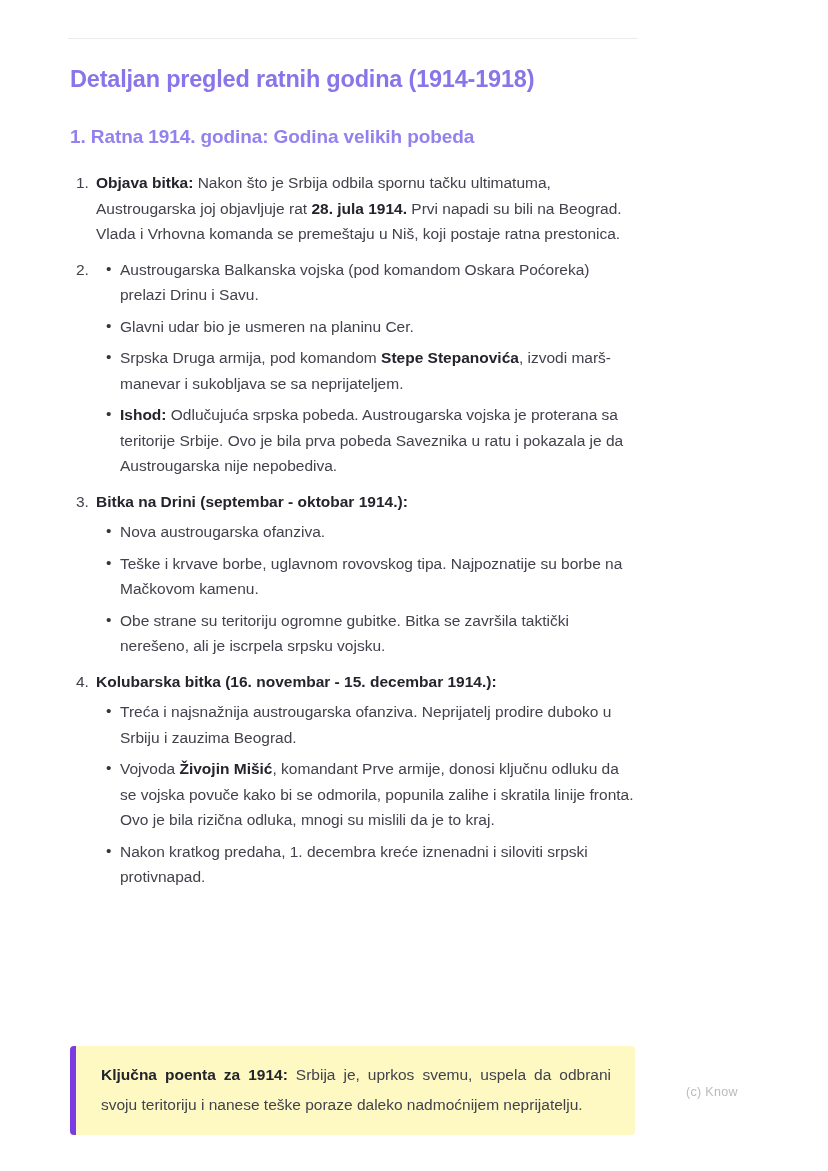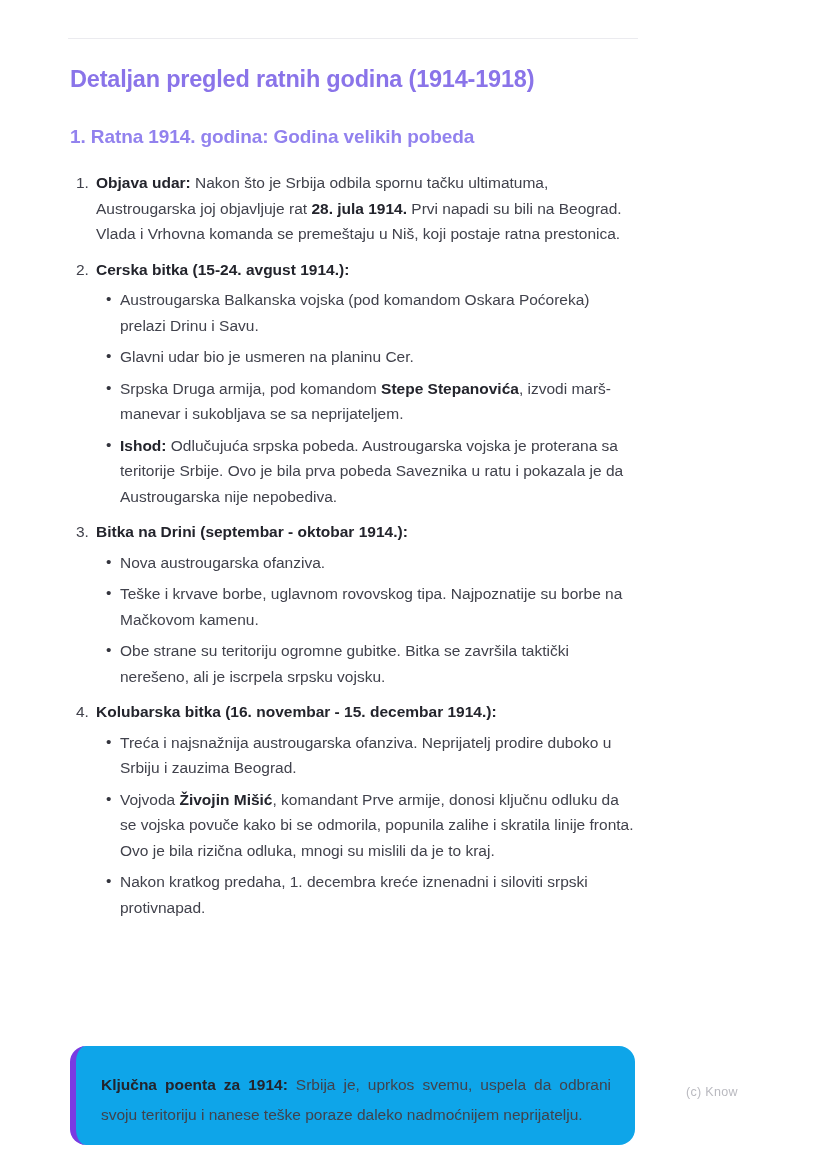--- a/index.html
+++ b/index.html
@@ -33,22 +33,22 @@
   ul.sub-list { margin:5px 0 0 0; padding:0 0 0 24px; list-style:none; }
   ul.sub-list > li { position:relative; margin-bottom:6px; }
   ul.sub-list > li::before {
     content:"\2022"; position:absolute; left:-14px; top:-1px;
     color:#33343d; font-size:15.5px; line-height:25.5px;
   }
   .b { font-weight:700; color:#23242c; }
   .i { }
   .callout {
     position:absolute; left:70px; top:1046px; width:565px; box-sizing:border-box;
-    background:#0ea5e9; border-left:6px solid #7a3be2; border-radius:16px;
-    padding:24px 24px 15px 25px;
+    background:#fef9c3; border-left:6px solid #7a3be2; border-radius:4px;
+    padding:14px 24px 15px 25px;
   }
   .callout p {
     margin:0; font-size:15.5px; line-height:30px; text-align:justify; color:#41424c;
   }
   .watermark {
     position:absolute; left:686px; top:1084px; font-size:12.5px; line-height:16px;
     color:#babac0; letter-spacing:0.3px; z-index:2; white-space:nowrap;
   }
 </style>
 </head>
@@ -59,25 +59,24 @@
   <div class="top-divider"></div>
 
   <div class="right-strip"></div>
 
   <div class="content">
     <h1 class="doc-title">Detaljan pregled ratnih godina (1914-1918)</h1>
     <h2 class="section-title">1. Ratna 1914. godina: Godina velikih pobeda</h2>
     <ol class="main-list" id="main-list">
         <li>
           <span class="li-num body-text">1.</span>
-          <p class="body-text"><span class="b">Objava udar:</span><span> Nakon što je Srbija odbila spornu tačku ultimatuma, Austrougarska joj objavljuje rat </span><span class="b">28. jula 1914.</span><span> Prvi napadi su bili na Beograd. Vlada i Vrhovna komanda se premeštaju u Niš, koji postaje ratna prestonica.</span></p>
+          <p class="body-text"><span class="b">Objava bitka:</span><span> Nakon što je Srbija odbila spornu tačku ultimatuma, Austrougarska joj objavljuje rat </span><span class="b">28. jula 1914.</span><span> Prvi napadi su bili na Beograd. Vlada i Vrhovna komanda se premeštaju u Niš, koji postaje ratna prestonica.</span></p>
         </li>
         <li>
           <span class="li-num body-text">2.</span>
-          <p class="body-text"><span class="b">Cerska bitka (15-24. avgust 1914.):</span></p>
           <ul class="sub-list">
             <li>
               <p class="body-text"><span>Austrougarska Balkanska vojska (pod komandom Oskara Poćoreka) prelazi Drinu i Savu.</span></p>
             </li>
             <li>
               <p class="body-text"><span>Glavni udar bio je usmeren na planinu Cer.</span></p>
             </li>
             <li>
               <p class="body-text"><span>Srpska Druga armija, pod komandom </span><span class="b">Stepe Stepanovića</span><span>, izvodi marš-manevar i sukobljava se sa neprijateljem.</span></p>
             </li>

